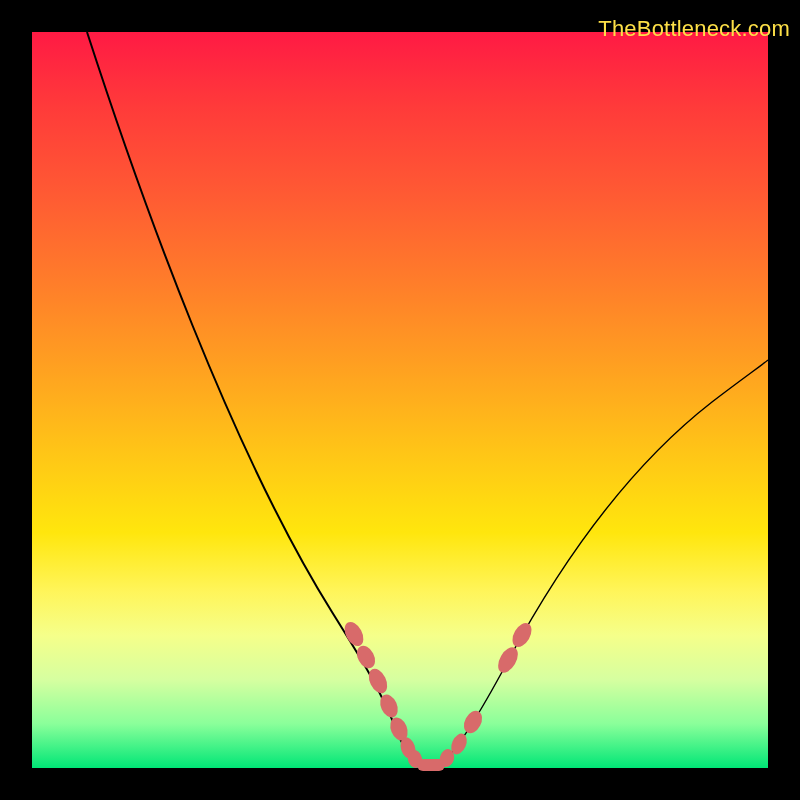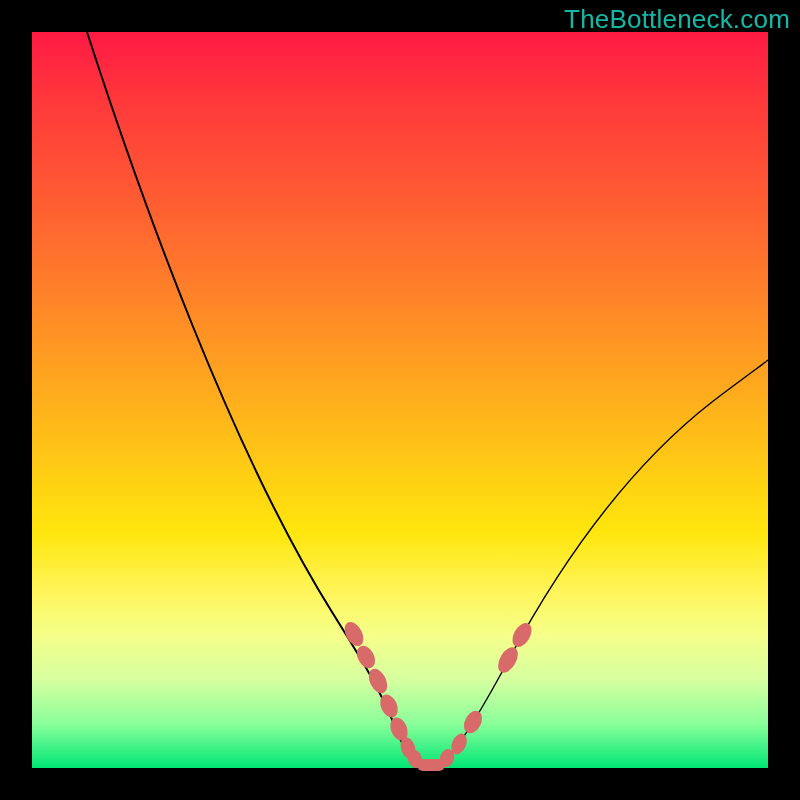--- a/index.html
+++ b/index.html
@@ -36,24 +36,24 @@
       #ffe60d 68%,
       #fff55a 76%,
       #f5ff8a 82%,
       #d6ffa0 88%,
       #8aff9a 94%,
       #00e676 100%
     );
   }
   .watermark {
     position: absolute;
-    top: 4px;
+    top: 16px;
     right: 10px;
-    color: #14b8a6;
-    font-size: 26px;
+    color: #fde047;
+    font-size: 22px;
     font-weight: 500;
     letter-spacing: 0.2px;
     user-select: none;
   }
   svg.curve-layer {
     position: absolute;
     top: 0;
     left: 0;
     width: 736px;
     height: 736px;

